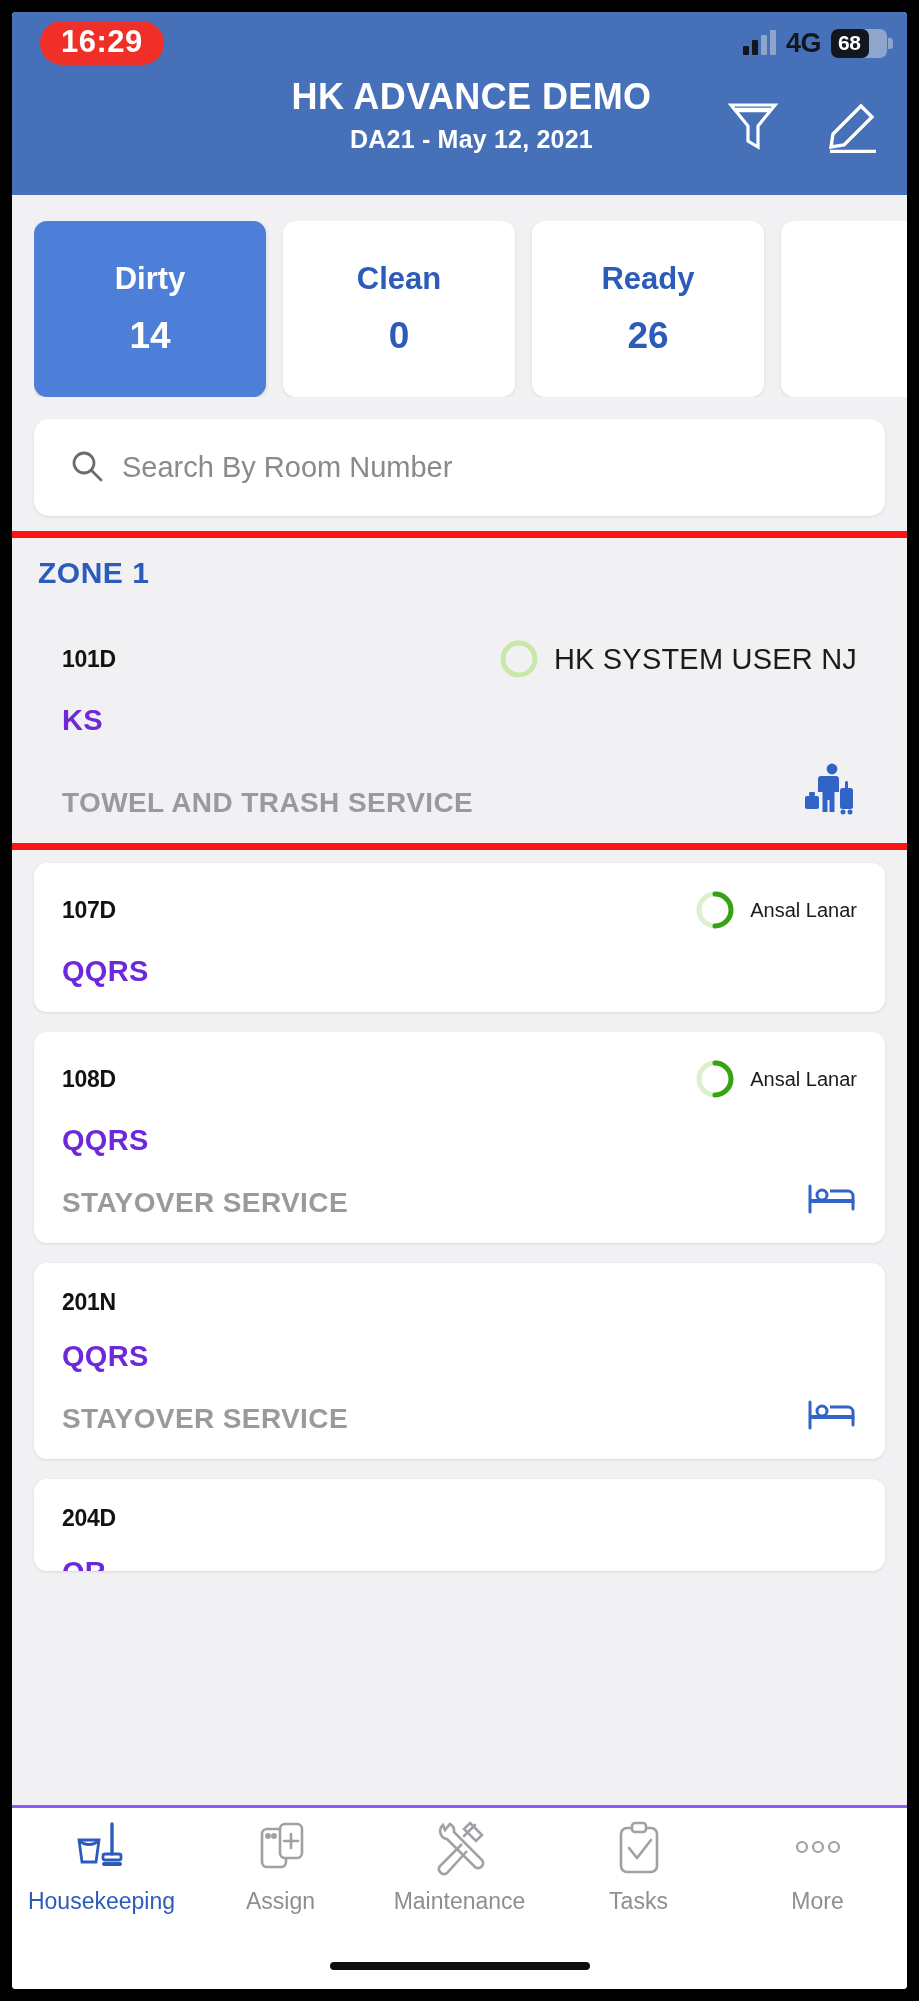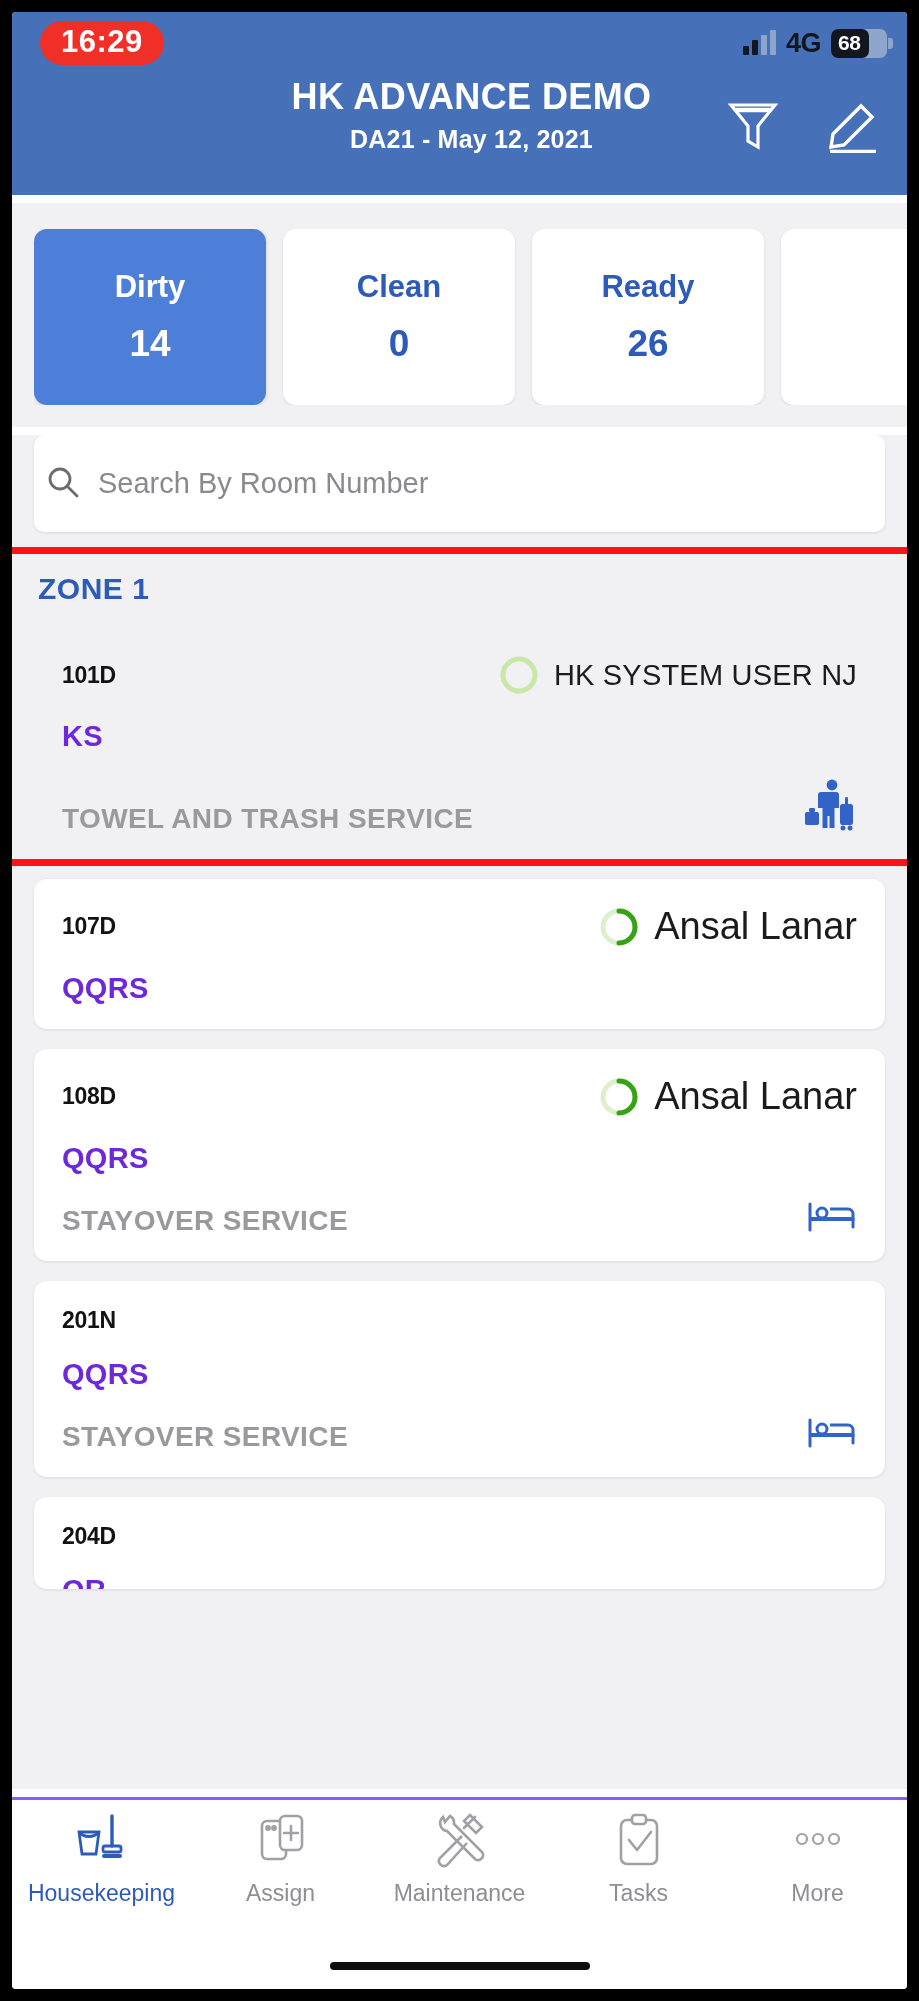--- a/index.html
+++ b/index.html
@@ -11,21 +11,20 @@
   }
   #device {
     position: absolute;
     left: 12px; top: 12px;
     width: 895px; height: 1977px;
     background: #ffffff;
     border-radius: 4px;
     overflow: hidden;
     display: flex;
     flex-direction: column;
-    gap: 8px;
   }
 
   
   .header {
     background: #4670B8;
     height: 183px;
     position: relative;
     flex: 0 0 auto;
   }
   .statusbar {
@@ -137,24 +136,24 @@
   
   .content {
     flex: 1 1 auto;
     background: #F1F1F4;
     padding: 0 22px;
     overflow: hidden;
     position: relative;
   }
   .searchbar {
     background: #fff;
-    border-radius: 10px;
+    border-radius: 15px;
     height: 97px;
     display: flex; align-items: center;
-    padding: 0 12px;
+    padding: 0 36px;
     gap: 18px;
     box-shadow: 0 1px 3px rgba(0,0,0,0.10);
     margin-bottom: 22px;
   }
   .searchbar input {
     border: none; outline: none;
     font-size: 29px; color: #3c3c3c;
     font-family: "Liberation Sans", sans-serif;
     width: 100%; background: transparent;
   }
@@ -182,21 +181,21 @@
     border-radius: 13px;
     padding: 26px 28px 24px;
     margin-bottom: 20px;
     box-shadow: 0 1px 3px rgba(0,0,0,0.10);
     position: relative;
   }
   .room-card.flat { background: #F1F1F4; box-shadow: none; border-radius: 0; margin-bottom: 0;}
   .rc-top { display: flex; align-items: center; justify-content: space-between; }
   .rc-num { font-size: 23px; font-weight: bold; color: #121212; letter-spacing: -0.3px; }
   .rc-assignee { display: flex; align-items: center; gap: 14px; }
-  .rc-assignee .nm { font-size: 38px; color: #1b1b1b; }
+  .rc-assignee .nm { font-size: 20px; color: #1b1b1b; }
   .rc-assignee .nm.caps { font-size: 29px; letter-spacing: 0.2px; }
   .ring { width: 42px; height: 42px; flex: 0 0 auto; }
   .rc-code { font-size: 29px; color: #6d28d9; font-weight: bold; margin-top: 24px; letter-spacing: 0.3px; }
   .rc-bottom {
     display: flex; align-items: flex-end; justify-content: space-between;
     margin-top: 26px;
   }
   .rc-service { font-size: 28px; color: #9a9a9e; font-weight: bold; letter-spacing: 0.4px; }
   .rc-icon { flex: 0 0 auto; }
   .rc-clip { max-height: 92px; overflow: hidden; }

